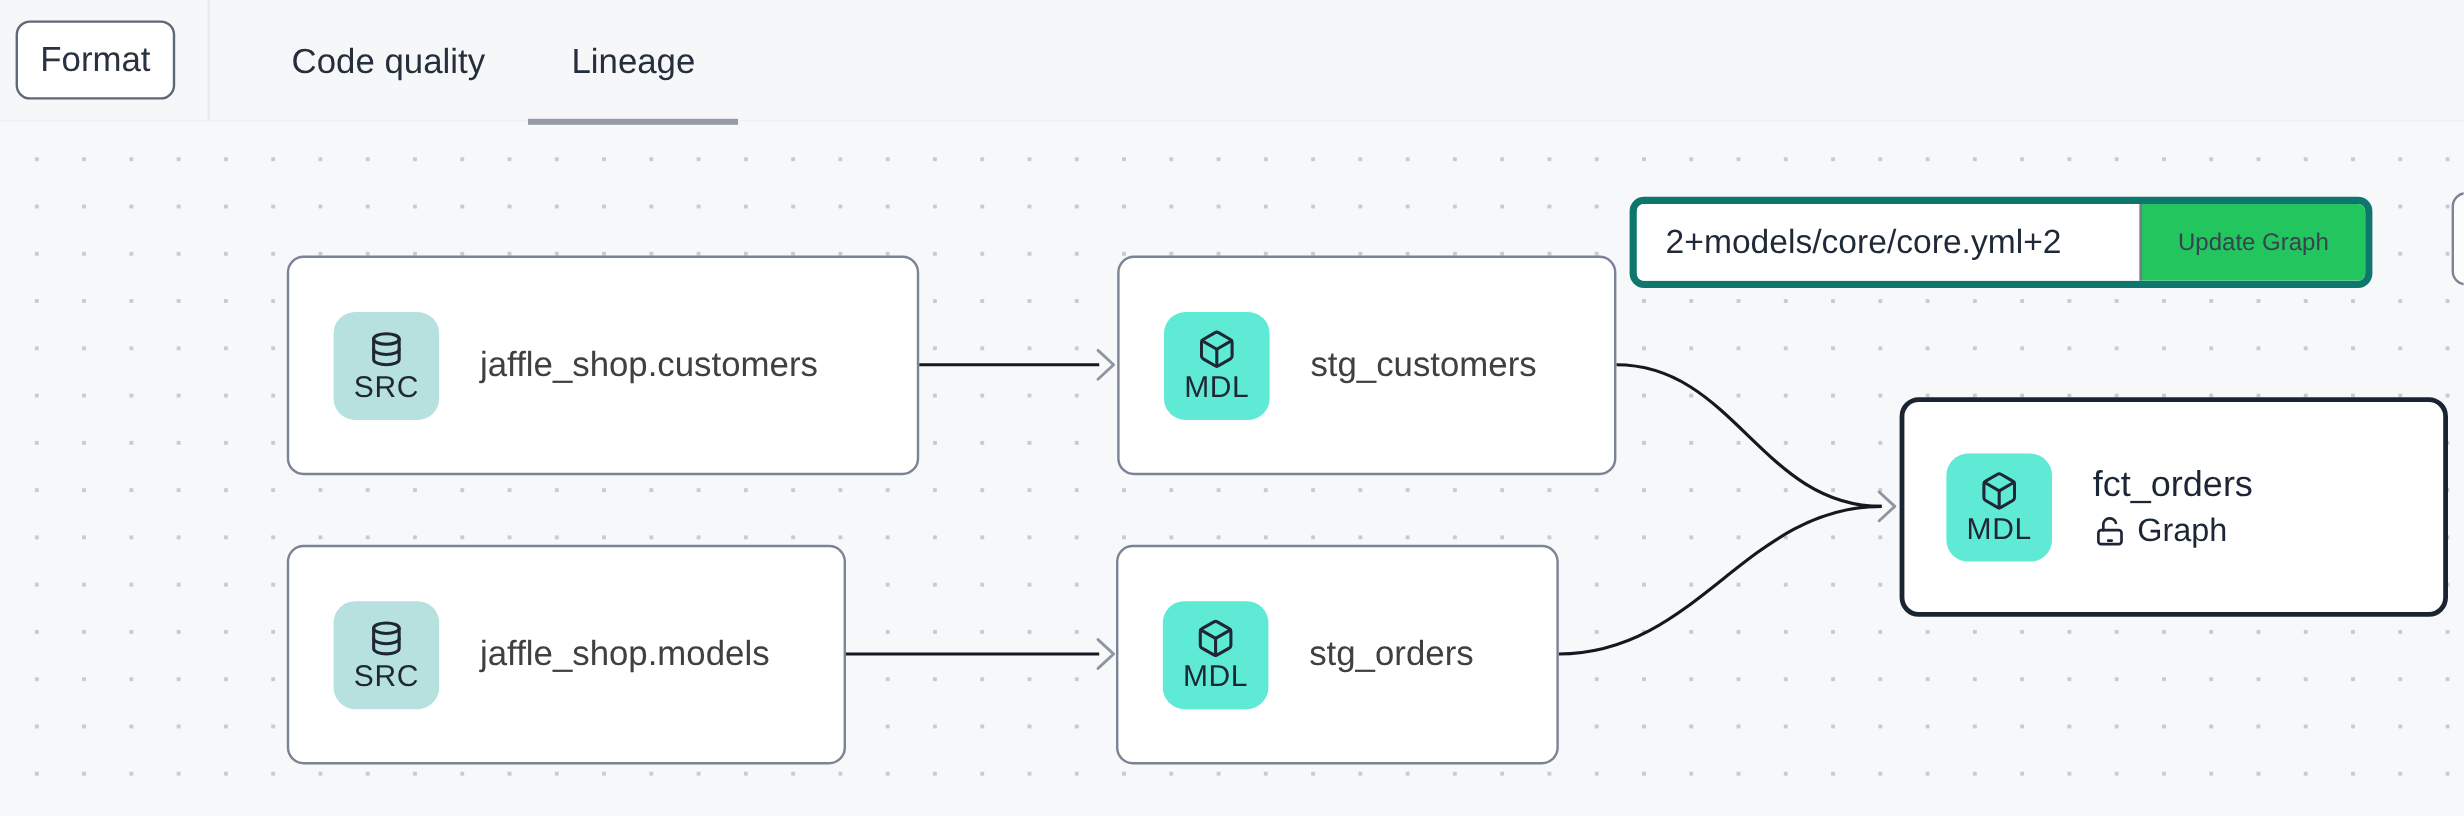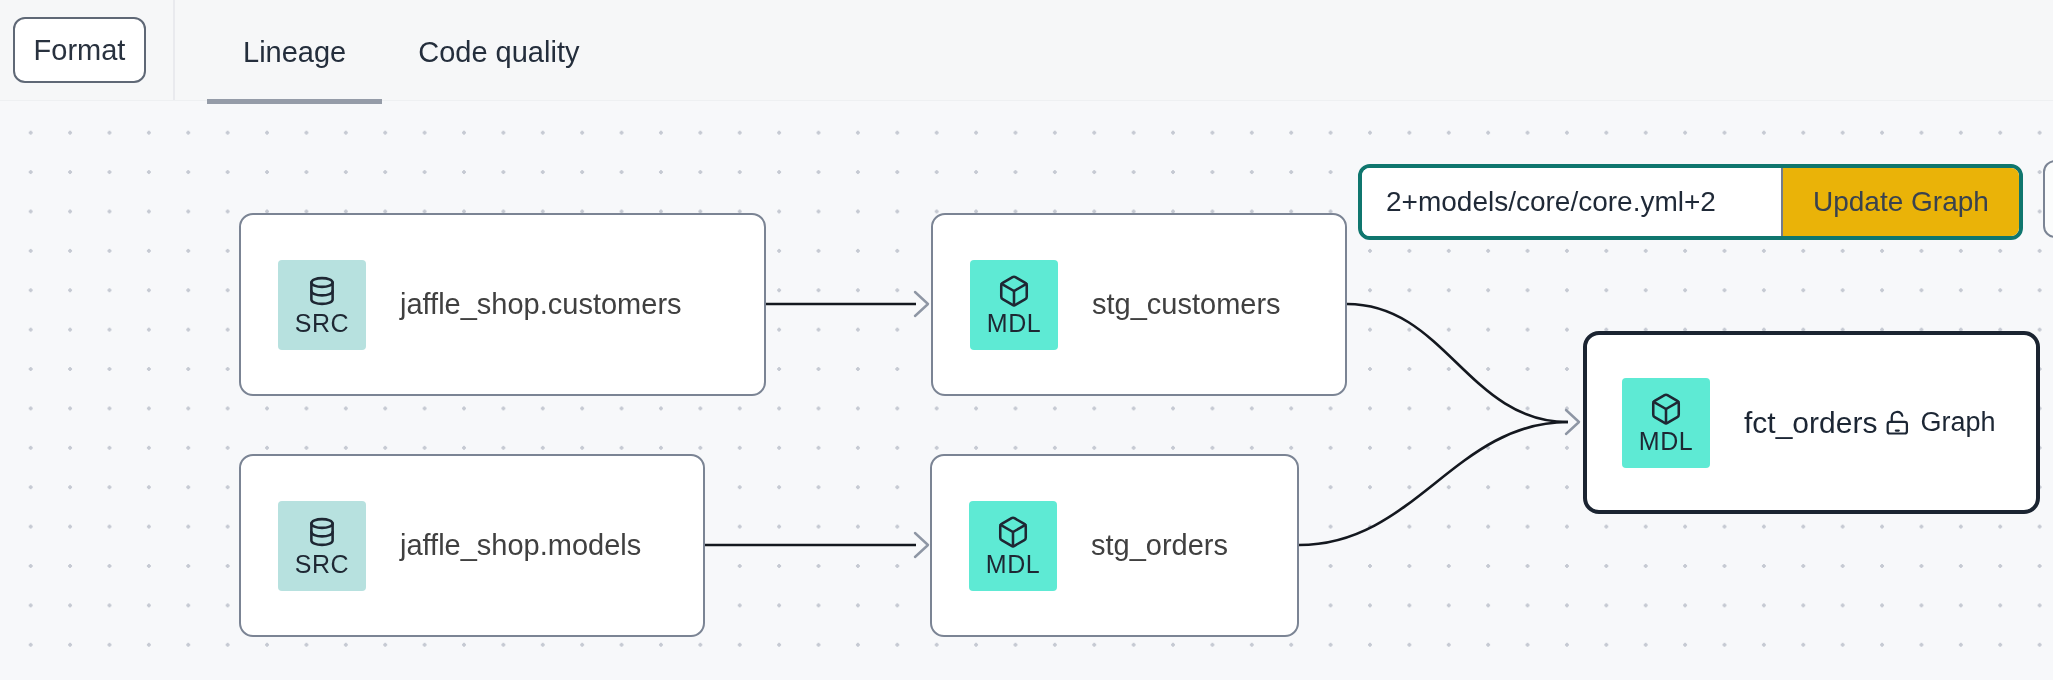--- a/index.html
+++ b/index.html
@@ -47,53 +47,53 @@
   .arrow{fill:none;stroke:#8e96a4;stroke-width:2.4px;stroke-linecap:round;stroke-linejoin:round;}
   
   .node{
     position:absolute;background:#ffffff;
     border:2px solid #7b8494;border-radius:14px;
     display:flex;align-items:center;gap:34px;
     padding-left:37px;box-sizing:border-box;z-index:2;cursor:pointer;
   }
   .node.selected{border:4px solid #1b2431;border-radius:16px;padding-left:35px;}
   .badge{
-    width:88px;height:90px;border-radius:4px;flex:0 0 auto;
+    width:88px;height:90px;border-radius:18px;flex:0 0 auto;
     display:flex;flex-direction:column;align-items:center;justify-content:center;
     gap:3px;color:#1e2733;
   }
   .badge.src{background:#b7e1df;}
   .badge.mdl{background:#5eead4;}
   .badge .blabel{font-size:25px;line-height:1;letter-spacing:.5px;}
   .badge svg{display:block;}
   .nlabel{font-size:29px;color:#404040;white-space:nowrap;}
-  .title-col{display:flex;gap:6px;}
+  .title-col{display:flex;flex-direction:column;gap:6px;}
   .ntitle{font-size:30px;color:#1c2634;white-space:nowrap;}
   .access-row{display:flex;align-items:center;gap:9px;font-size:27px;color:#1c2634;}
   
   .n-src-customers{left:239px;top:213px;width:527px;height:183px;}
   .n-stg-customers{left:931px;top:213px;width:416px;height:183px;}
   .n-src-orders{left:239px;top:454px;width:466px;height:183px;}
   .n-stg-orders{left:930px;top:454px;width:369px;height:183px;}
   .n-fct-orders{left:1583px;top:331px;width:457px;height:183px;}
   
   .selector{
     position:absolute;left:1358px;top:164px;height:76px;
     display:flex;align-items:stretch;
-    border:4px solid #0f766e;border-radius:12px;overflow:hidden;
+    border:6px solid #0f766e;border-radius:12px;overflow:hidden;
     background:#ffffff;box-sizing:border-box;z-index:4;
   }
   .selector input{
     width:419px;border:none;outline:none;background:#ffffff;
     font-size:28px;color:#1f2937;padding:0 0 0 24px;
     font-family:inherit;box-sizing:border-box;
   }
   .update-btn{
-    border:none;border-left:2px solid #747c8b;background:#eab308;
-    font-size:28px;color:#39424f;padding:0 30px;
+    border:none;border-left:2px solid #747c8b;background:#22c55e;
+    font-size:20px;color:#39424f;padding:0 30px;
     display:flex;align-items:center;justify-content:center;
     font-family:inherit;cursor:pointer;white-space:nowrap;
   }
   .clipped-btn{
     position:absolute;left:2043px;top:160px;width:80px;height:78px;
     background:#fbfcfc;border:2px solid #7b8494;border-radius:12px;
     box-sizing:border-box;z-index:4;
   }
 </style>
 </head>
@@ -108,22 +108,22 @@
   <path class="edge" d="M 1299 545 C 1415 545 1455 422 1568 422"></path>
   <path class="arrow" d="M 915 292 L 928 304 L 915 316"></path>
   <path class="arrow" d="M 915 533 L 928 545 L 915 557"></path>
   <path class="arrow" d="M 1566 410 L 1579 422 L 1566 434"></path>
 </svg>
 
 <div class="topbar">
   <button class="fmt-btn">Format</button>
   <div class="topbar-divider"></div>
   <div class="tabs">
+    <div class="tab">Code quality</div>
     <div class="tab active">Lineage</div>
-    <div class="tab">Code quality</div>
   </div>
 </div>
 
 <div class="selector">
   <input type="text" value="2+models/core/core.yml+2" style="">
   <button class="update-btn">Update Graph</button>
 </div>
 <div class="clipped-btn"></div>
 
 <div class="node n-src-customers">

